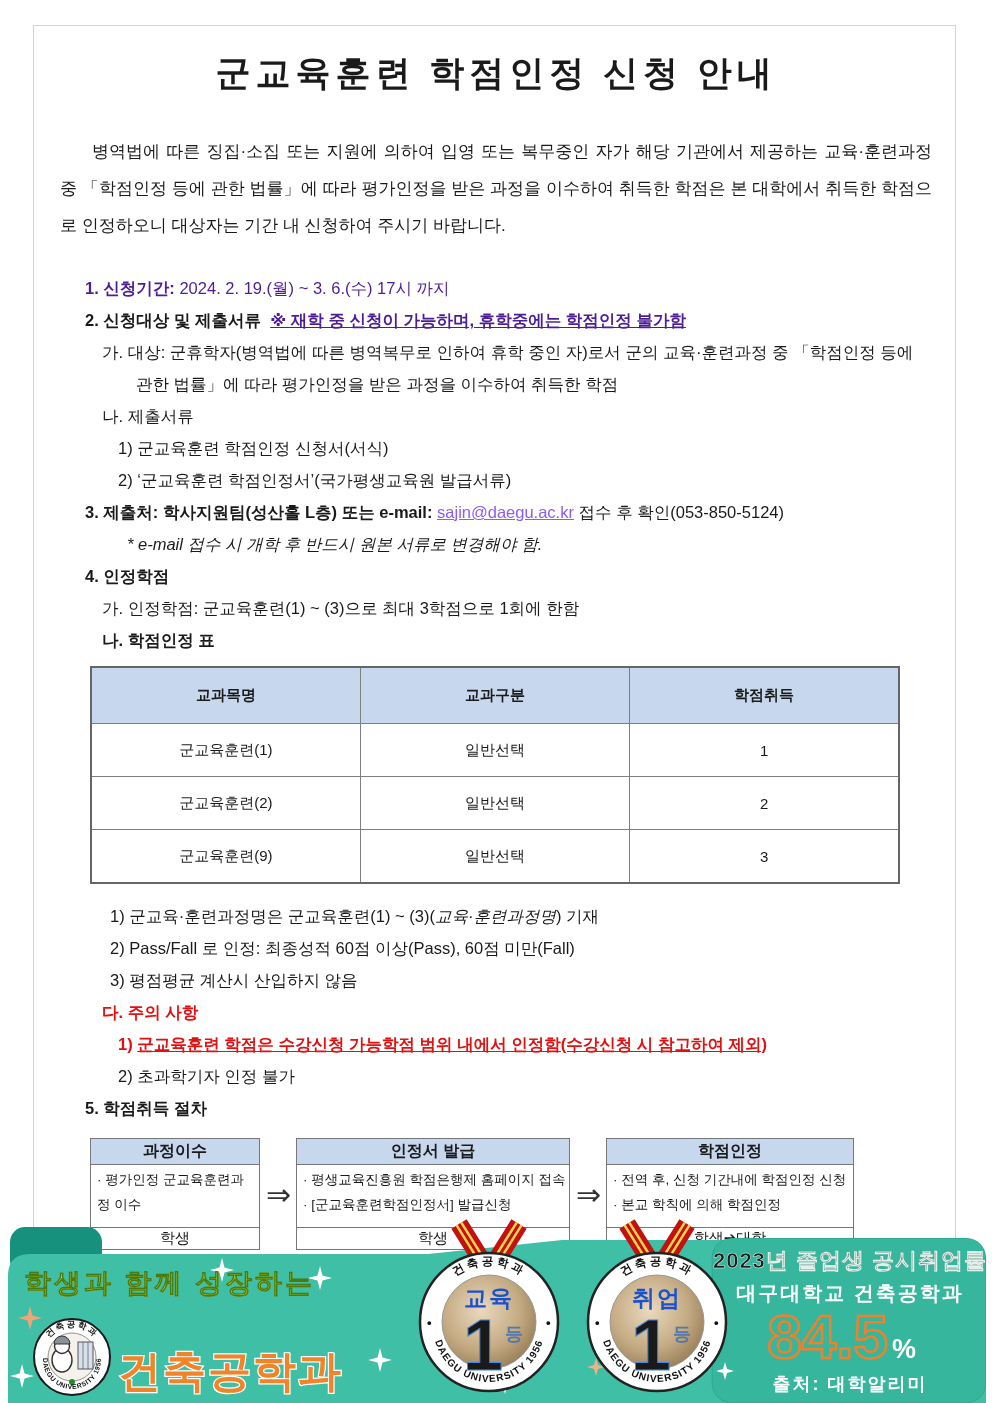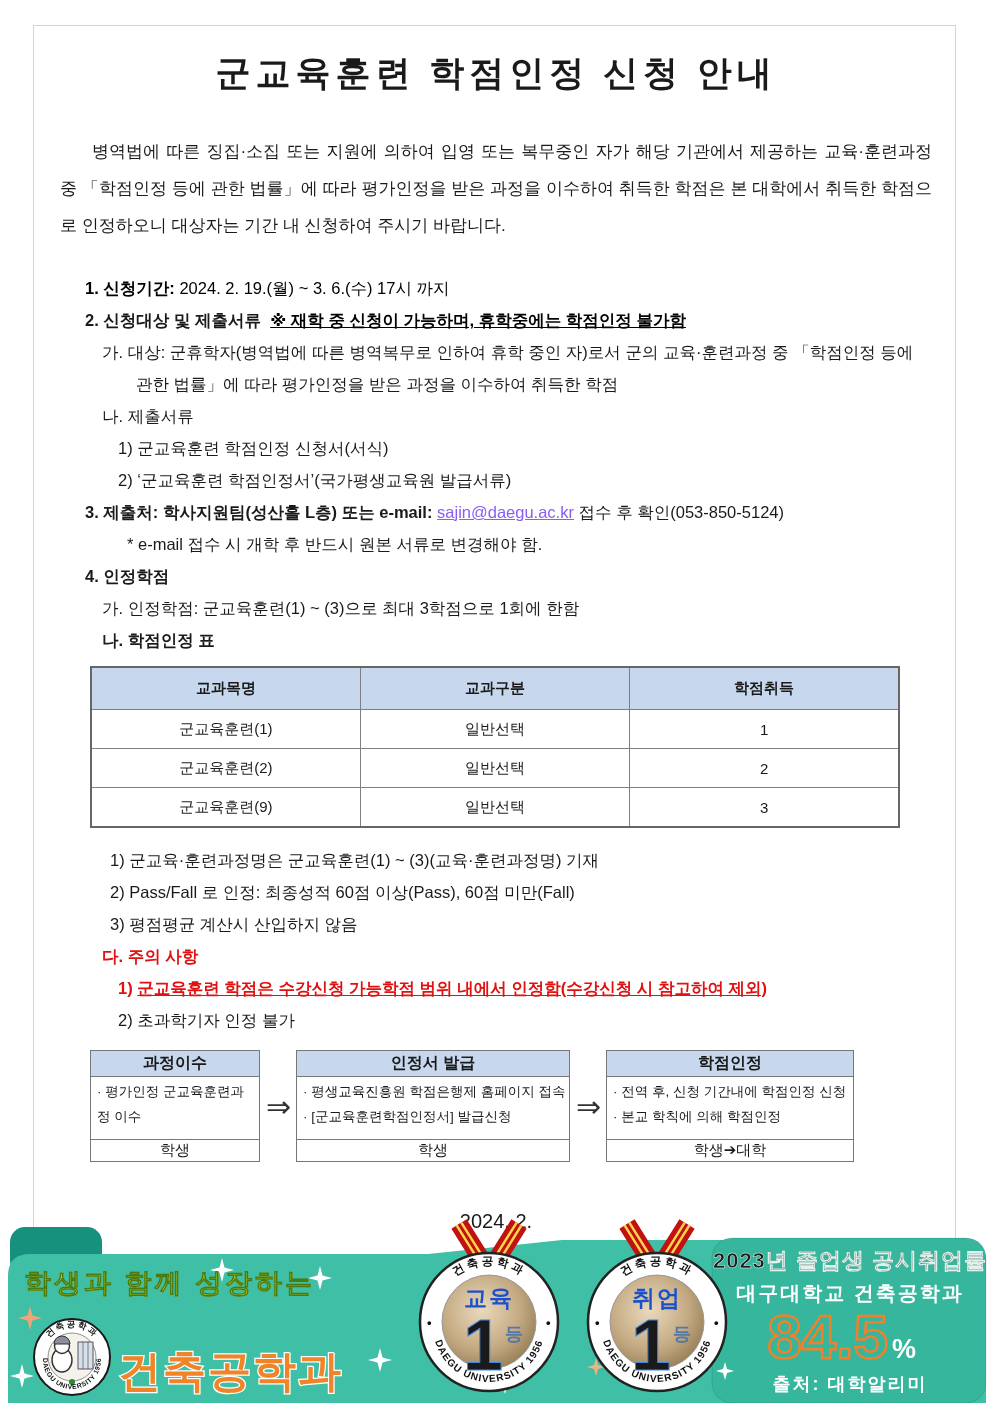--- a/index.html
+++ b/index.html
@@ -24,31 +24,31 @@
     text-indent:32px; margin:0 0 28px;
   }
   .line { font-size:16.5px; line-height:32px; }
   .ml1 { margin-left:25px; }
   .ml2 { margin-left:42px; }
   .ml3 { margin-left:58px; }
   .ml-note  { margin-left:67px; }
   .ml-tnote { margin-left:50px; }
   .hang { margin-left:42px; padding-left:34px; text-indent:-34px; }
   .b  { font-weight:bold; }
-  .it { }
+  .it { font-style:italic; }
   .ul { text-decoration:underline; }
-  .blue { color:#000000; }
+  .blue { color:#4c1d95; }
   .red  { color:#e01111; }
   a.mail { color:#8b5cf6; text-decoration:underline; }
 
   table.credit {
     border-collapse:collapse; margin:10px 0 16px 30px; width:810px;
     font-size:15px; text-align:center; table-layout:fixed;
   }
-  table.credit th, table.credit td { border:1px solid #7f7f7f; padding:9px 4px; }
+  table.credit th, table.credit td { border:1px solid #7f7f7f; padding:16px 4px; }
   table.credit th { background:#c7d7ed; font-weight:bold; height:23px; }
   table.credit td { height:20px; }
   table.credit { border:2px solid #666; }
 
   .flow { display:flex; align-items:stretch; margin:14px 0 0 30px; width:764px; }
   .fbox { border:1px solid #777; background:#fff; display:flex; flex-direction:column; }
   .fbox.w1 { width:190px; } .fbox.w2 { width:272px; } .fbox.w3 { width:278px; }
   .fhead { background:#c7d7ed; text-align:center; font-weight:bold; font-size:16px;
            padding:2px 0; border-bottom:1px solid #777; }
   .fbody { font-size:13.5px; line-height:1.85; padding:3px 6px; flex:1; min-height:56px; }
@@ -150,20 +150,21 @@
   <div class="line ml-tnote">2) Pass/Fall 로 인정: 최종성적 60점 이상(Pass), 60점 미만(Fall)</div>
   <div class="line ml-tnote">3) 평점평균 계산시 산입하지 않음</div>
 
   <div class="line ml2 b red">다. 주의 사항</div>
   <div class="line ml3">
     <span class="b red">1)</span>
     <span class="b red ul">군교육훈련 학점은 수강신청 가능학점 범위 내에서 인정함(수강신청 시 참고하여 제외)</span>
   </div>
   <div class="line ml3">2) 초과학기자 인정 불가</div>
 
+  <div class="line ml1 b">5. 학점취득 절차</div>
 
   <div class="flow">
     <div class="fbox w1">
       <div class="fhead">과정이수</div>
       <div class="fbody">
         <div>· 평가인정  군교육훈련과정 이수</div>
       </div>
       <div class="ffoot">학생</div>
     </div>
     <div class="farrow">⇒</div>

